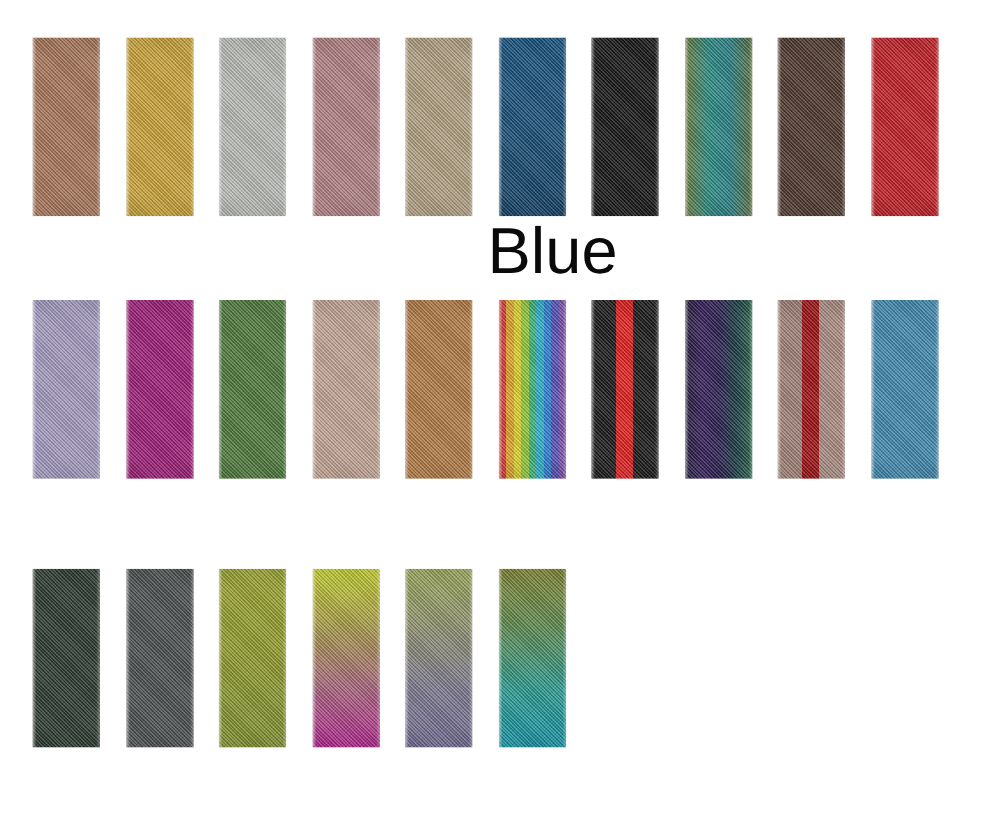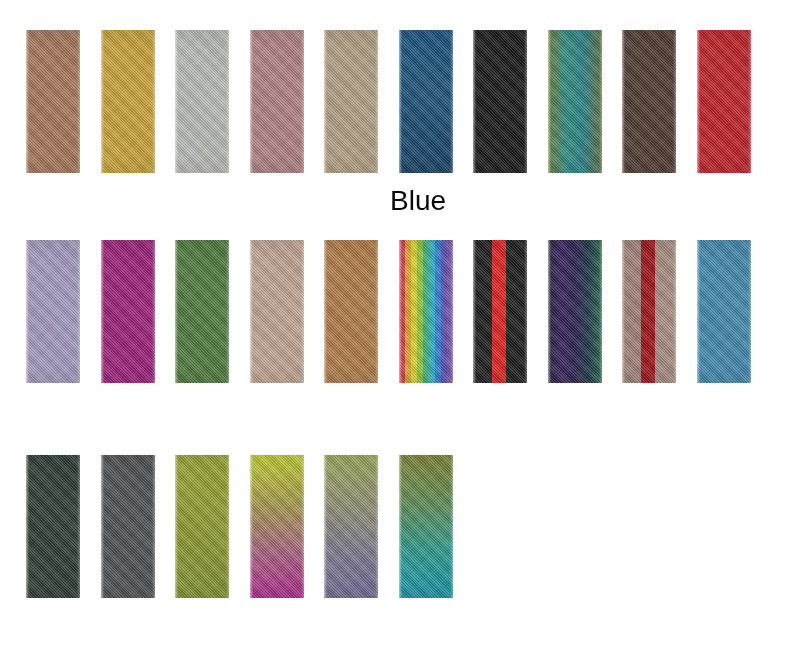--- a/index.html
+++ b/index.html
@@ -68,21 +68,21 @@
     inset: 0;
     background: linear-gradient(to bottom,
       rgba(0,0,0,0.045) 0%, rgba(0,0,0,0.0) 12%,
       rgba(0,0,0,0.0) 88%, rgba(0,0,0,0.05) 100%);
     pointer-events: none;
   }
   #label-blue {
     position: absolute;
     left: 390px;
     top: 182px;
-    font-size: 28px;
+    font-size: 52px;
     line-height: 38px;
     color: #0a0a0a;
     font-family: "Liberation Sans", sans-serif;
     font-weight: 400;
     letter-spacing: 0px;
     white-space: nowrap;
   }
 </style>
 </head>
 <body>

